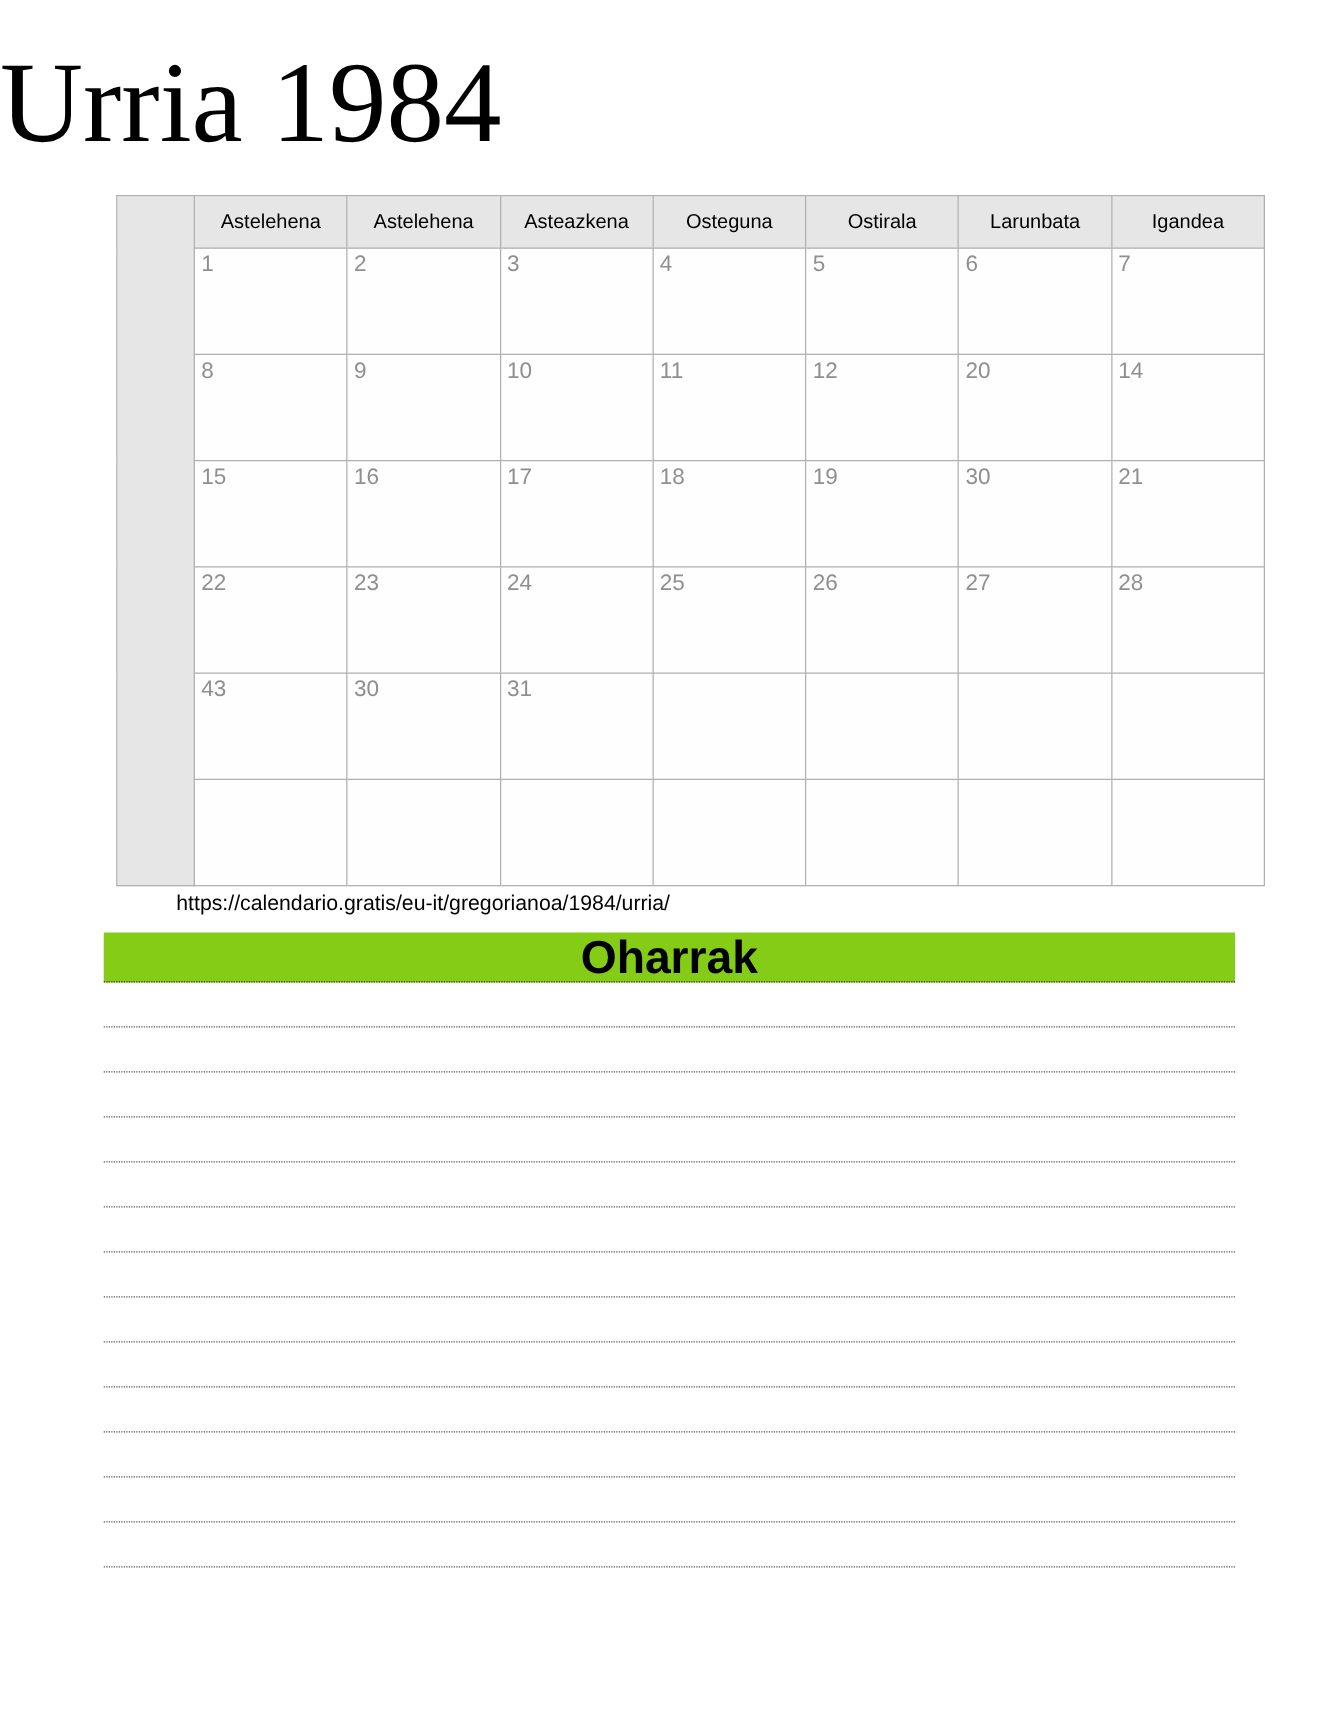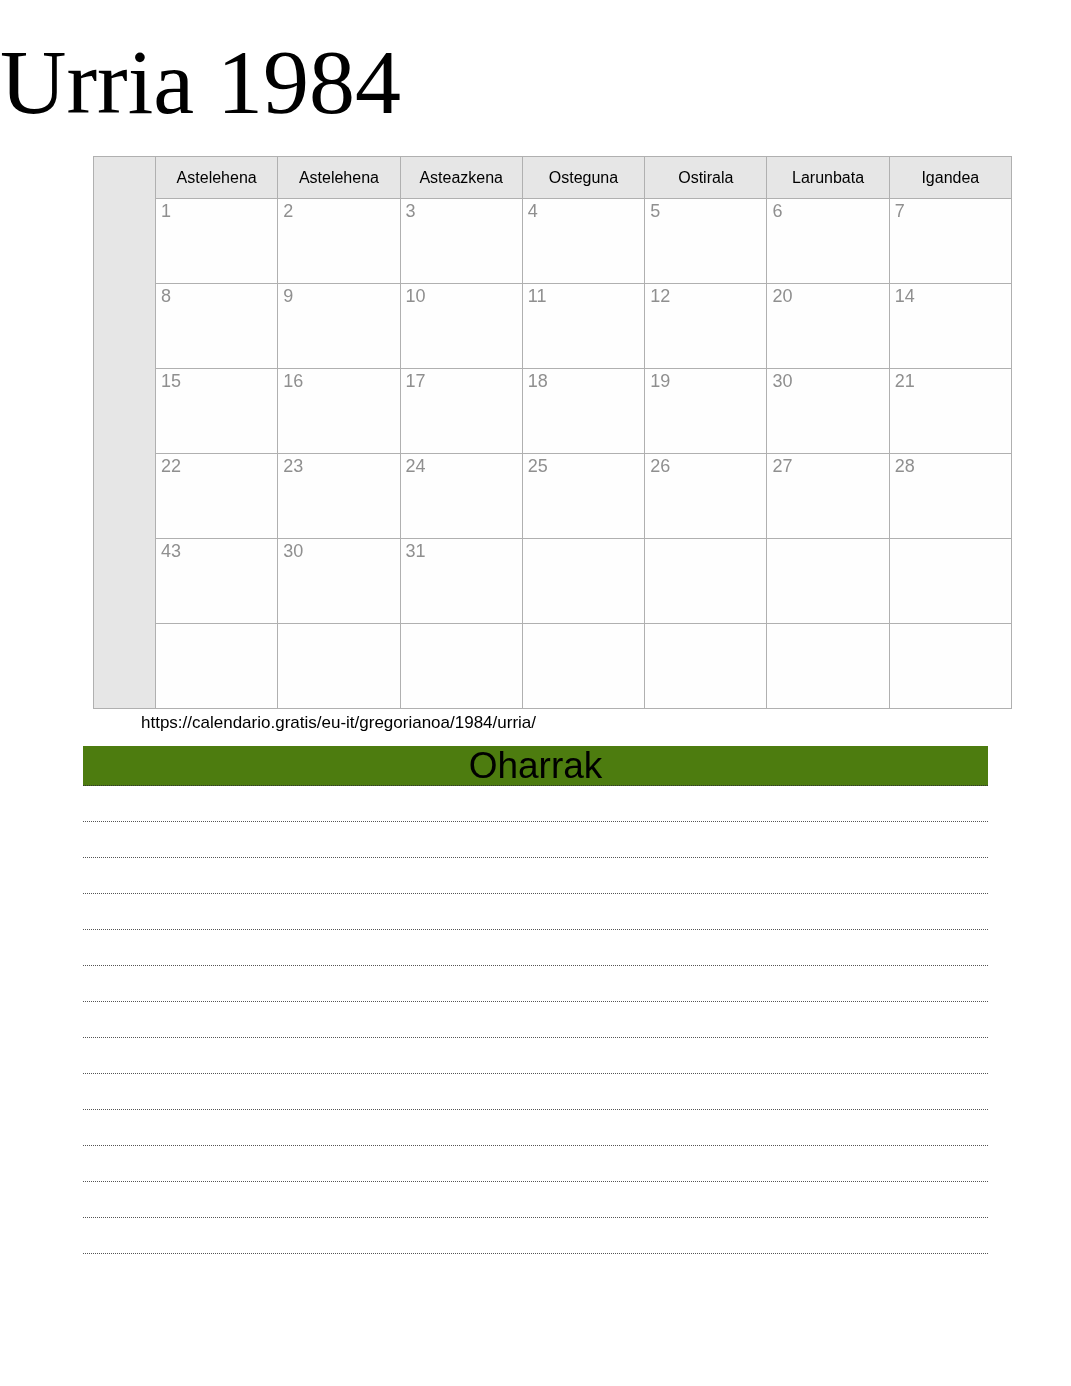--- a/index.html
+++ b/index.html
@@ -79,26 +79,26 @@
   }
 
   
   .notes-header {
     position: absolute;
     top: 746px;
     left: 83px;
     width: 905px;
     height: 40px;
     box-sizing: border-box;
-    background: #4d7c0f;
+    background: #84cc16;
     border-bottom: 1px dotted #333;
     text-align: center;
     font-size: 37px;
     line-height: 40px;
-    font-weight: 400;
+    font-weight: 700;
     color: #000;
   }
   .notes-lines {
     position: absolute;
     top: 786px;
     left: 83px;
     width: 905px;
   }
   .note-line {
     height: 36px;

